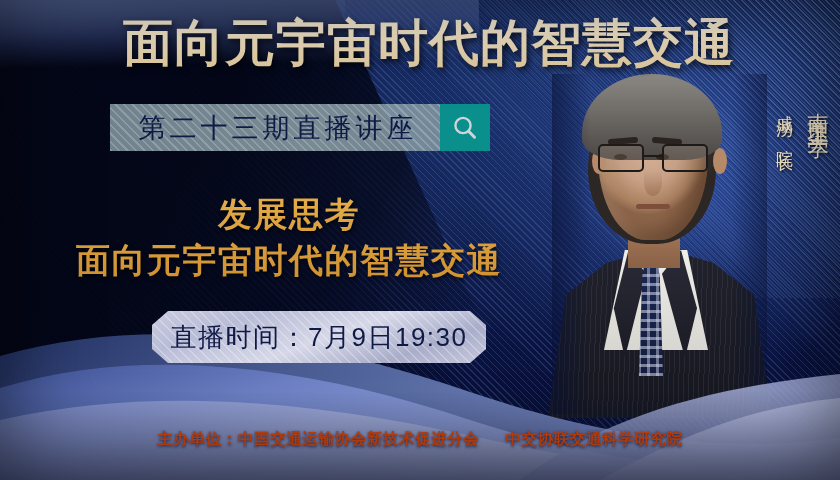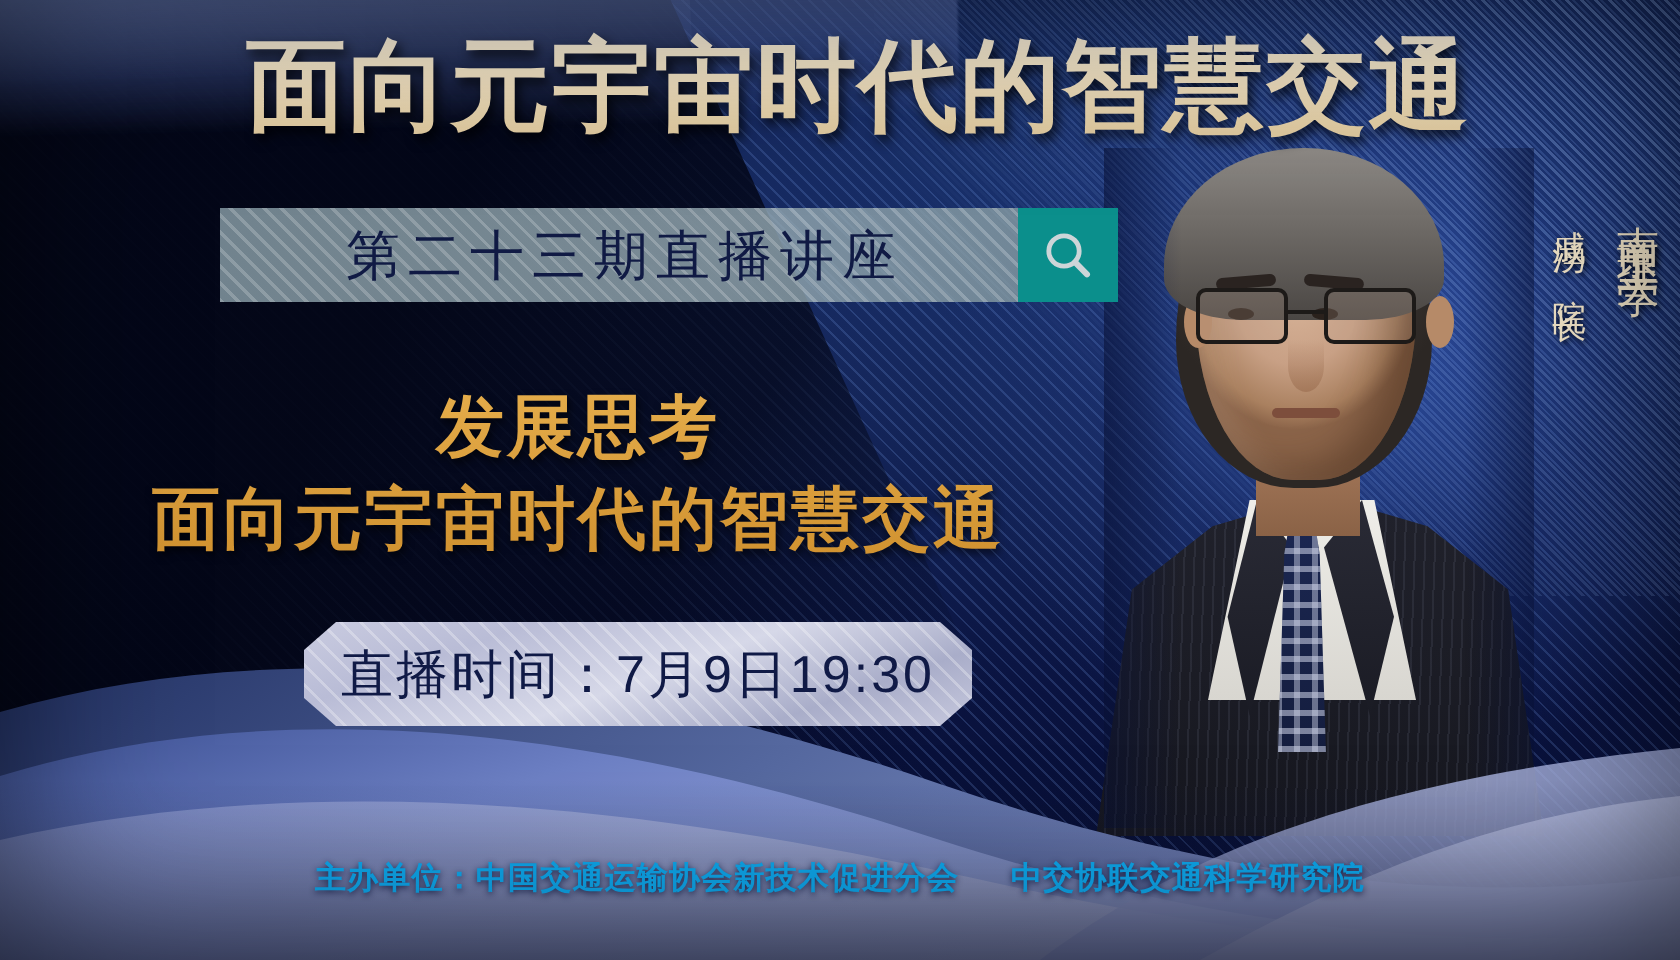--- a/index.html
+++ b/index.html
@@ -166,21 +166,21 @@
     background:linear-gradient(180deg,#fdf3dd 0%, #f0dfbd 52%, #ddc79b 100%);
     -webkit-background-clip:text; background-clip:text;
     -webkit-text-fill-color:transparent;
     filter:drop-shadow(2px 3px 3px rgba(0,0,0,.75));
     padding-left:18px;
     z-index:6;
   }
 
   
   .sub-bar{
-    position:absolute; left:110px; top:104px; width:449px; height:47px;
+    position:absolute; left:110px; top:104px; width:380px; height:47px;
     display:flex; align-items:stretch;
     background:linear-gradient(100deg, rgba(128,148,158,.88), rgba(150,170,178,.80) 55%, rgba(120,142,152,.88));
     z-index:6;
   }
   .sub-bar .stripe-ov{
     position:absolute; inset:0;
     background-image:repeating-linear-gradient(45deg,
         rgba(255,255,255,.20) 0 1.6px, rgba(255,255,255,0) 1.6px 6px);
     pointer-events:none;
   }
@@ -239,21 +239,21 @@
     white-space:pre;
   }
   .v-org{ right:8px;  top:96px;  font-size:21px; letter-spacing:5px; }
   .v-name{ right:44px; top:102px; font-size:17px; letter-spacing:5px; }
 
   
   .footer{
     position:absolute; left:0; right:0; bottom:30px;
     text-align:center;
     font-size:15.5px; font-weight:bold; letter-spacing:.6px;
-    color:#0ea5e9;
+    color:#c2410c;
     text-shadow:0 1px 3px rgba(10,20,60,.85);
     z-index:8;
   }
   .footer .gap{ display:inline-block; width:26px; }
 
   .vignette{
     position:absolute; inset:0; pointer-events:none; z-index:9;
     box-shadow:inset 0 0 90px rgba(0,0,0,.55);
   }
 </style>

